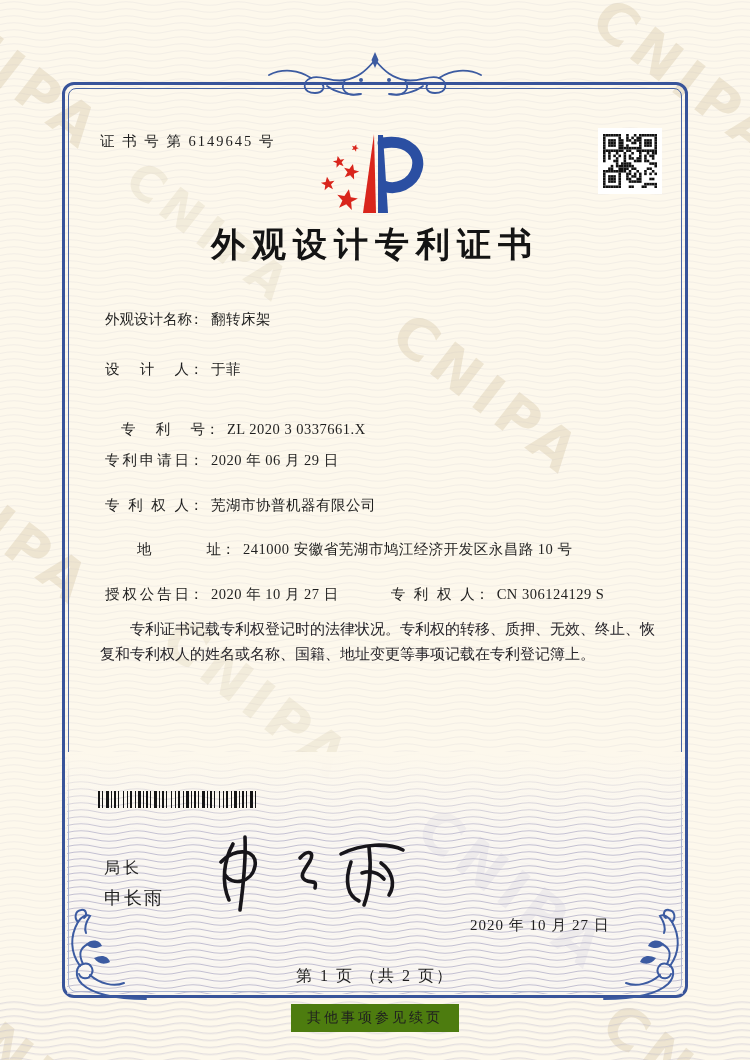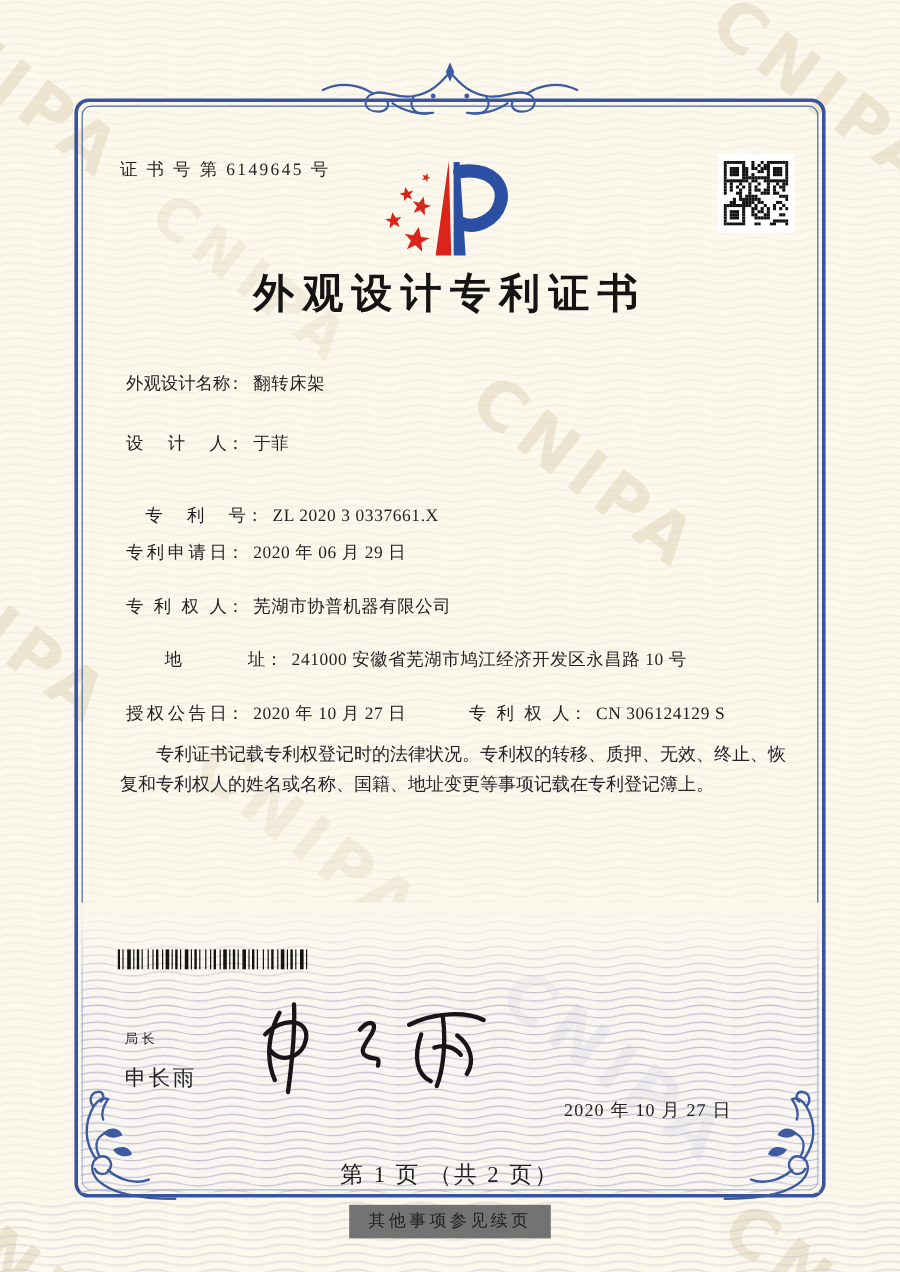--- a/index.html
+++ b/index.html
@@ -43,27 +43,27 @@
     text-align:justify;text-align-last:justify;
     vertical-align:bottom;
   }
   .colon{display:inline-block;width:14px;}
   .fvalue{margin-left:8px;letter-spacing:0.5px;text-align:center;}
   .pair2{margin-left:52px;}
   
   .body-text{left:100px;top:617px;width:555px;font-size:15px;line-height:25px;text-align:justify;color:#26242a;}
   .body-text p{margin:0;text-indent:2em;}
   
-  .sig-role{left:104px;top:858px;font-size:11px;letter-spacing:3px;}
+  .sig-role{left:104px;top:858px;font-size:16px;letter-spacing:3px;}
   .sig-name{left:104px;top:886px;font-size:18px;letter-spacing:2px;}
   .issue-date{left:470px;top:916px;font-size:15px;letter-spacing:1px;}
-  .page-note{left:0;top:966px;width:750px;text-align:center;font-size:19px;letter-spacing:2px;}
+  .page-note{left:0;top:966px;width:750px;text-align:center;font-size:16px;letter-spacing:2px;}
   .cont-note{
     left:375px;top:1004px;transform:translateX(-50%);
-    background:#737373;padding:5px 16px;font-size:14px;letter-spacing:3px;
+    background:#4d7c0f;padding:5px 16px;font-size:14px;letter-spacing:3px;
   }
   .qr-wrap{left:598px;top:128px;width:64px;height:66px;background:#ffffff;
     display:flex;align-items:center;justify-content:center;}
   .barcode{left:98px;top:791px;}
 </style>
 </head>
 <body>
 
 <svg class="abs" style="left:0;top:0;" width="750" height="1060" opacity="0.10">
   <defs>

